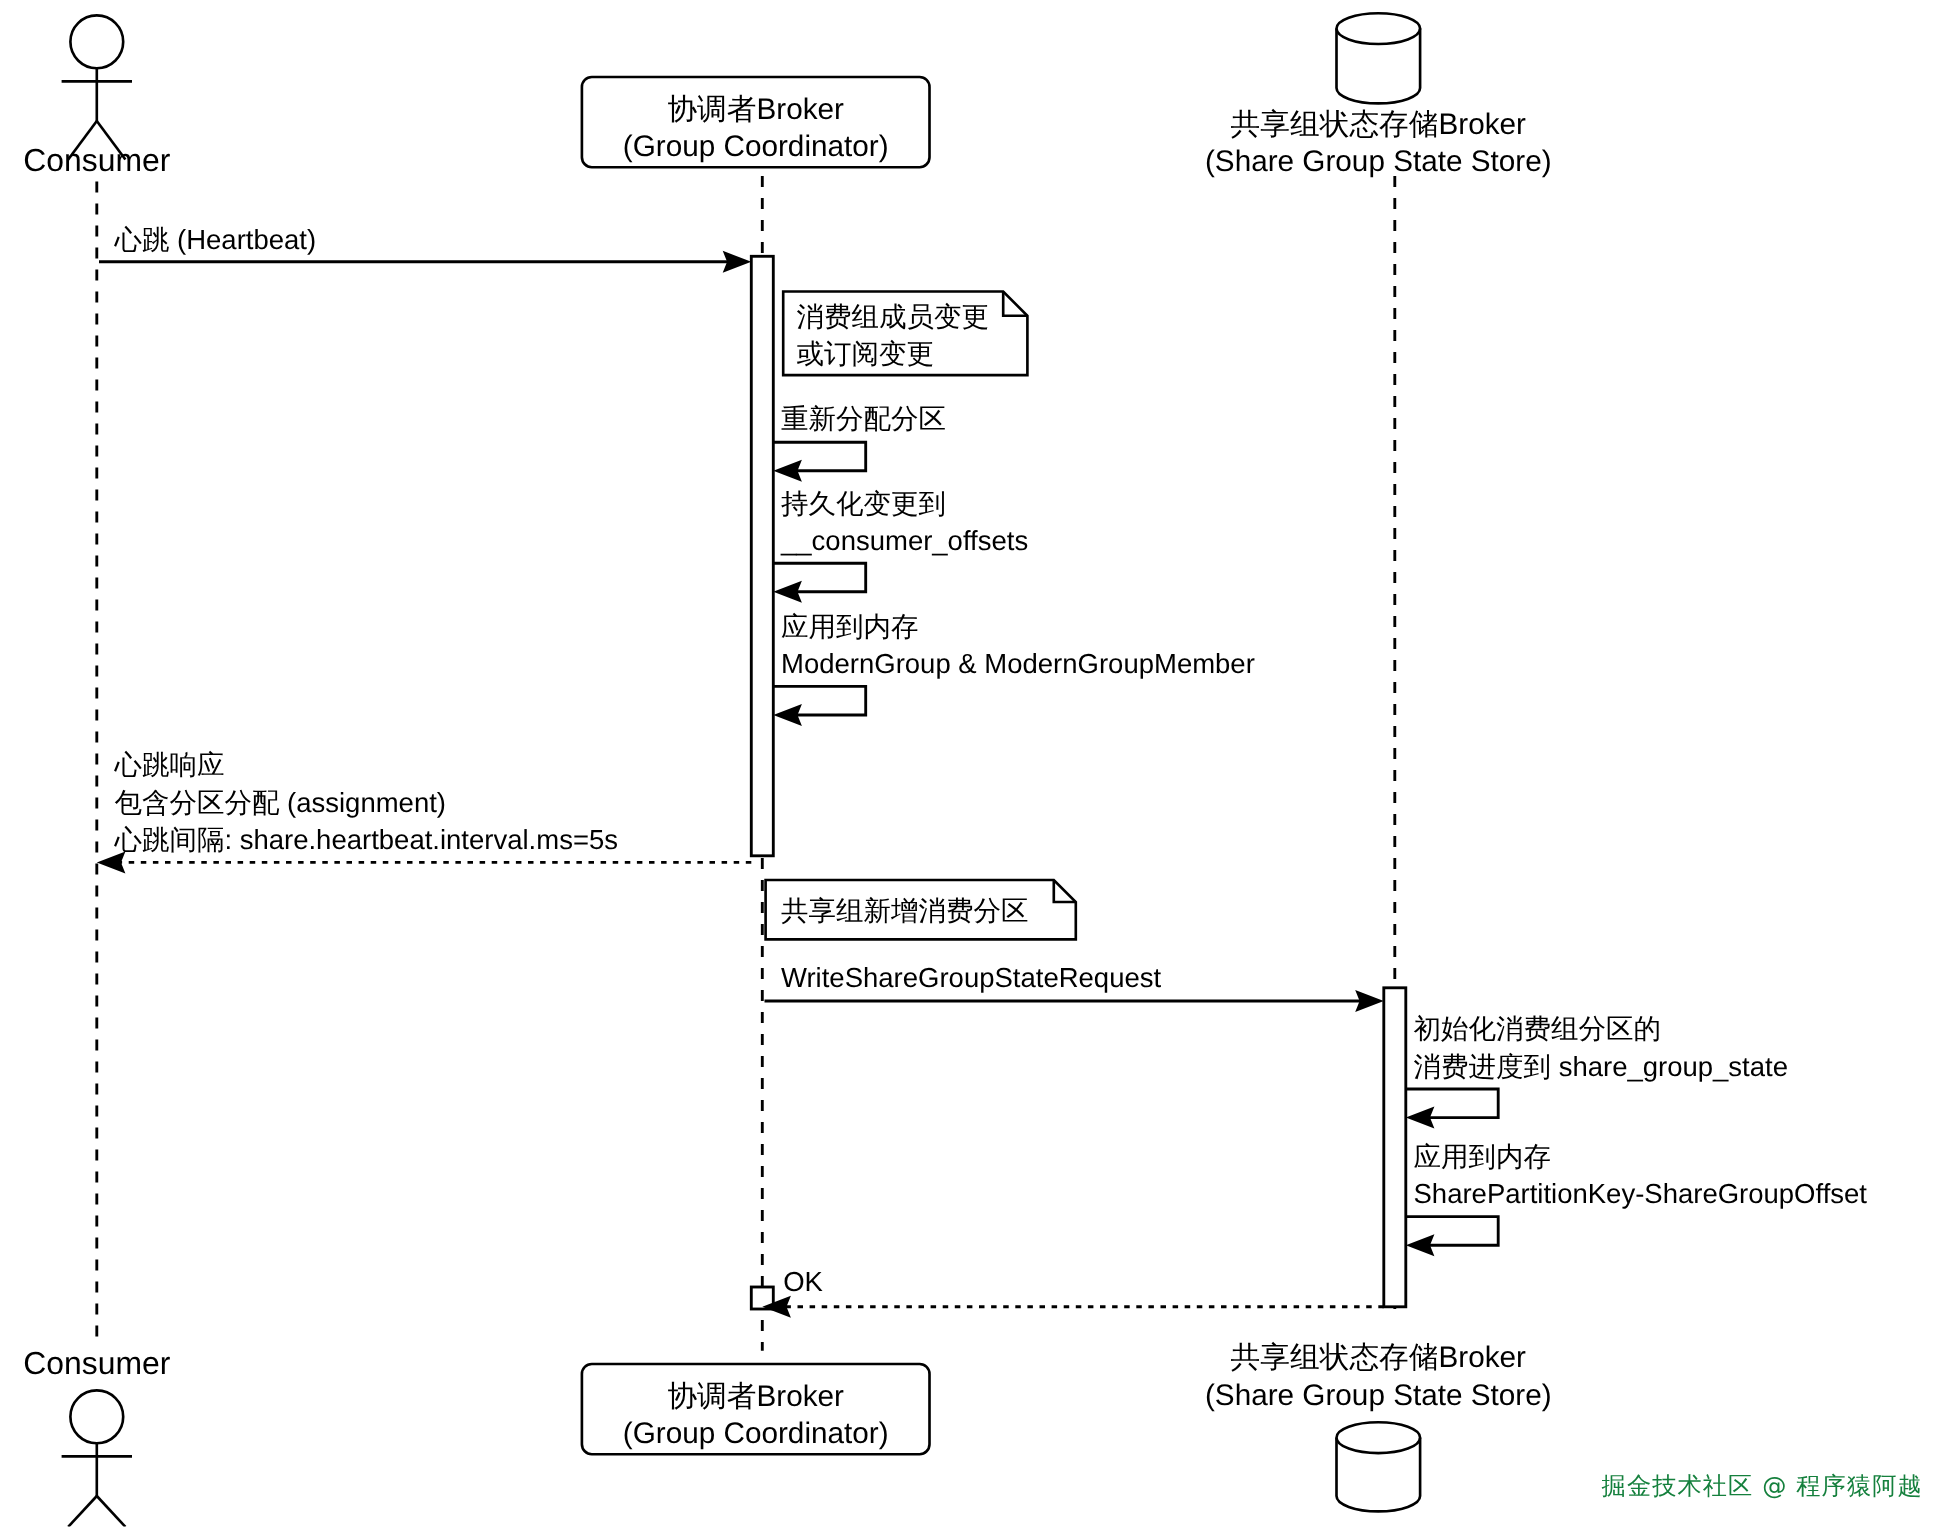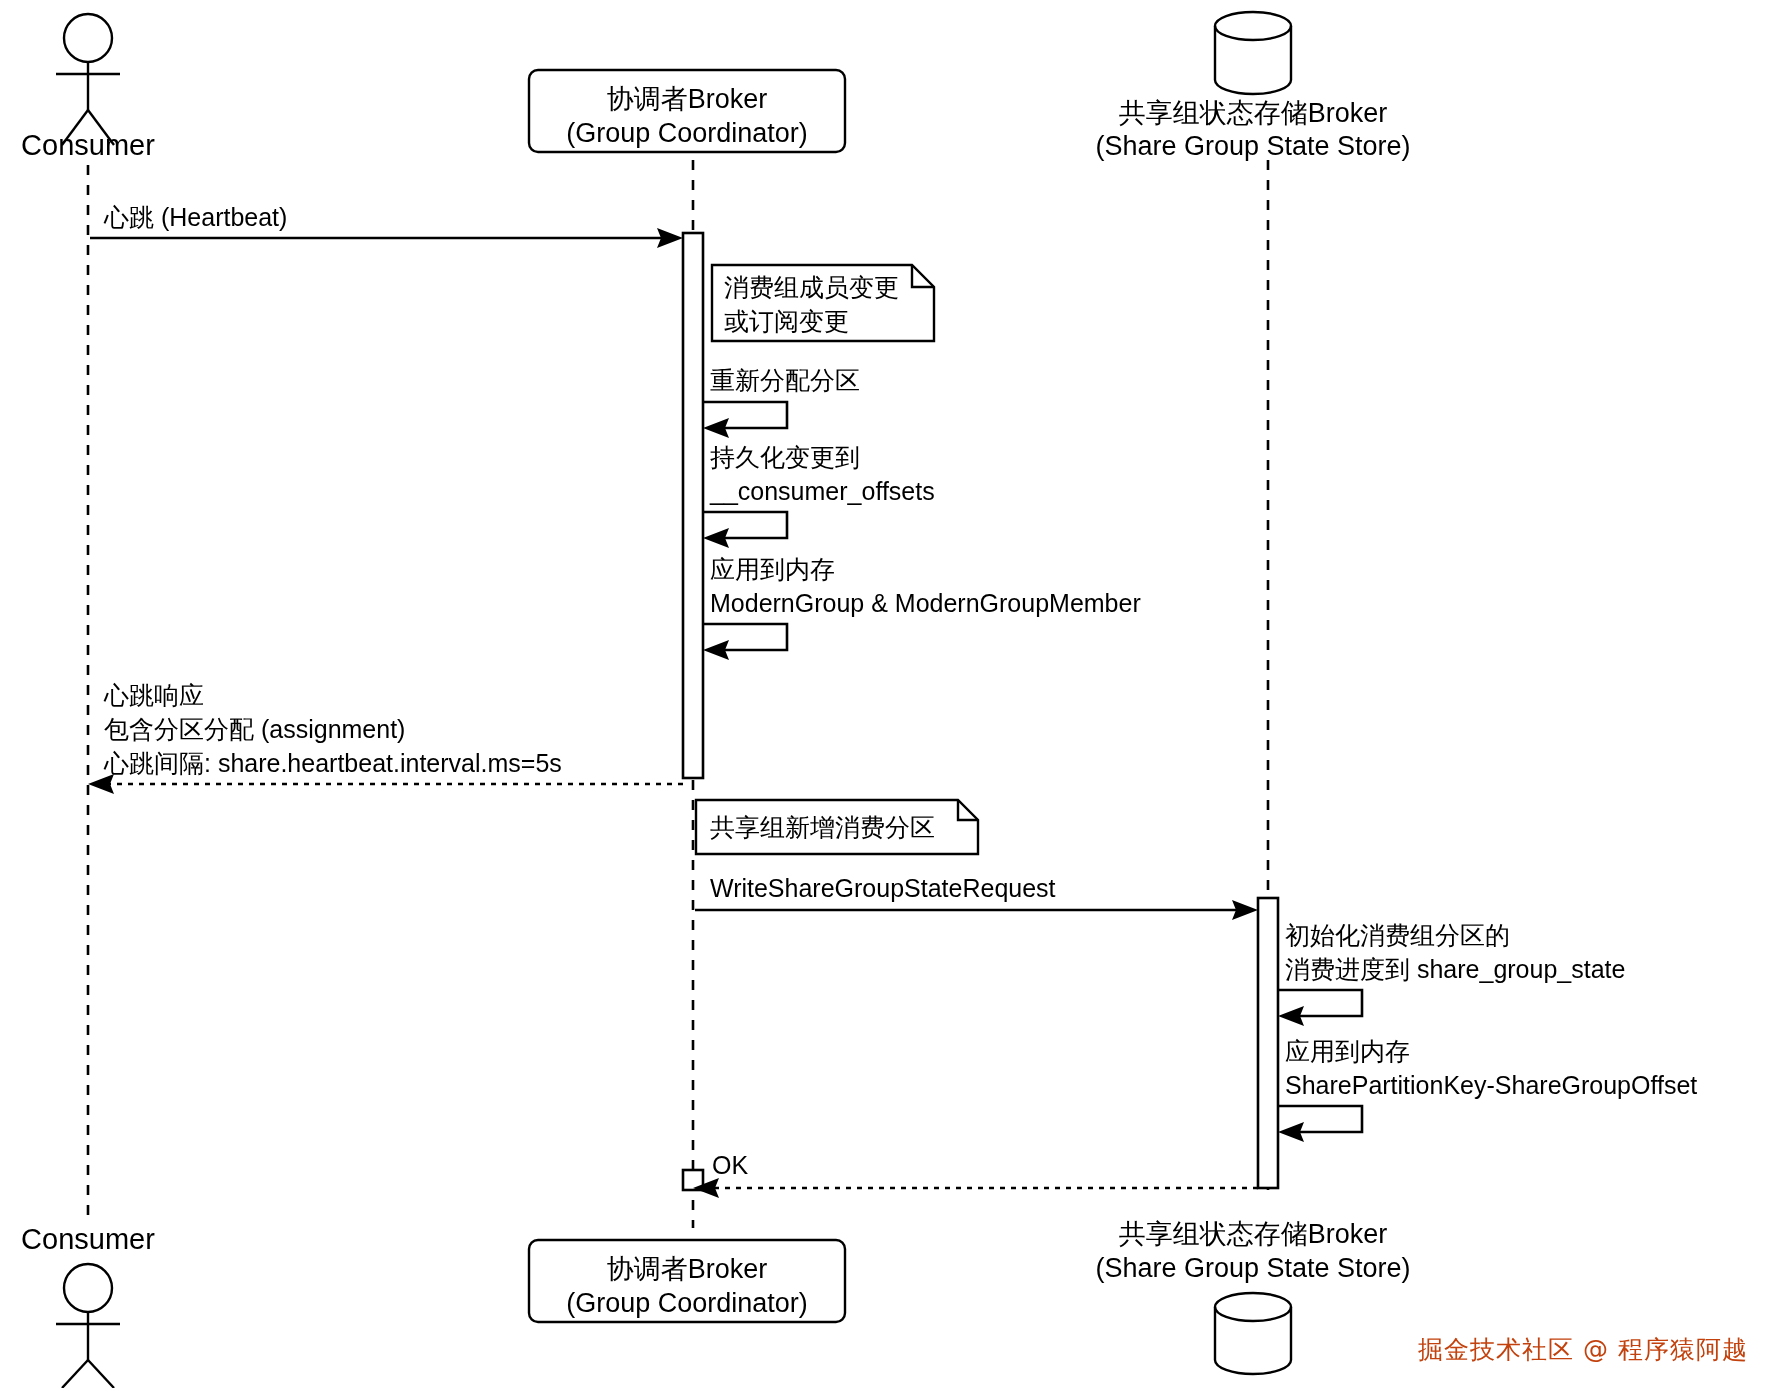--- a/index.html
+++ b/index.html
@@ -84,22 +84,22 @@
   .t-note {
     font-size: 25px;
   }
   .t-self {
     font-size: 25px;
   }
   .watermark {
     position: absolute;
     right: 20px;
     bottom: 22px;
-    font-size: 25px;
-    color: #c2410c;
+    font-size: 22px;
+    color: #15803d;
     letter-spacing: 1px;
     white-space: nowrap;
     font-family: "DejaVu Sans", sans-serif;
   }
 </style>
 </head>
 <body>
 
 <div id="stage">
 

